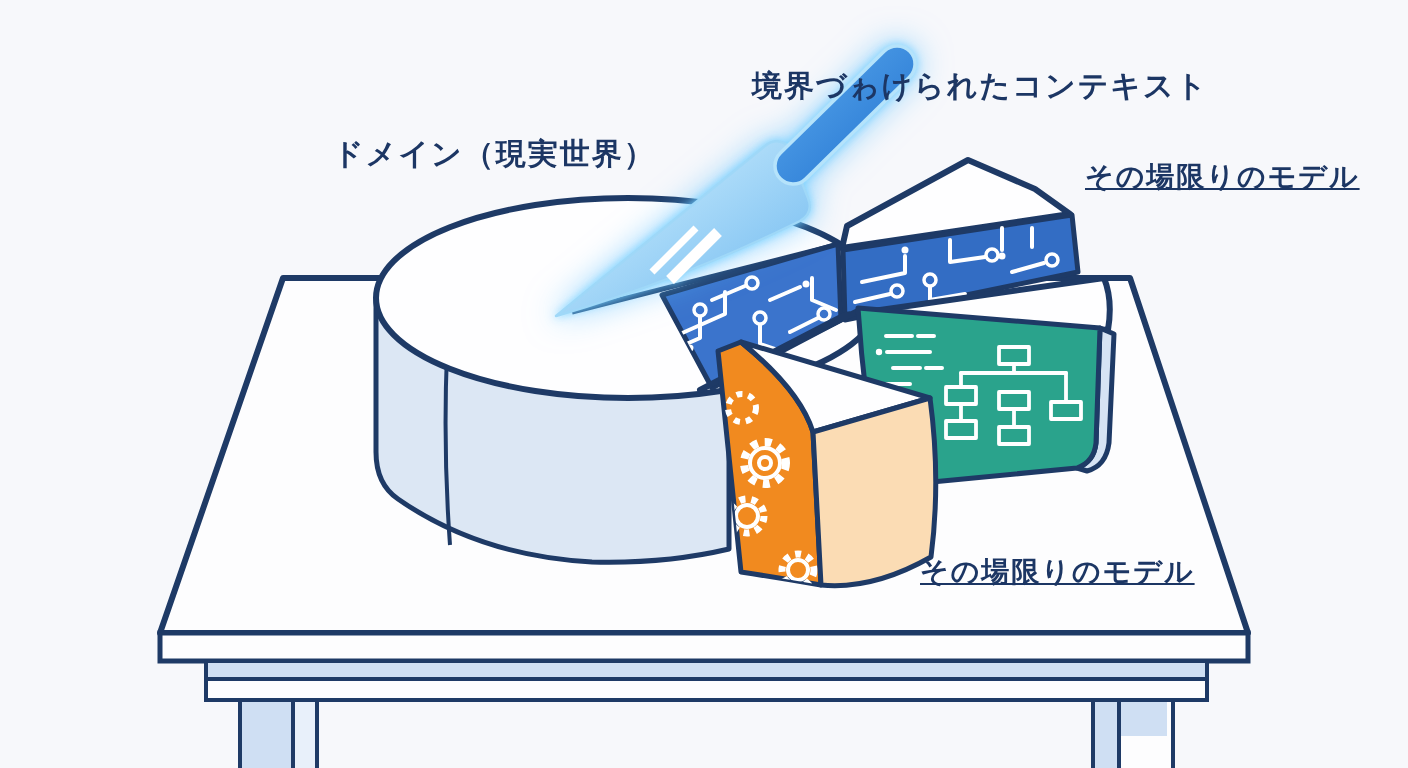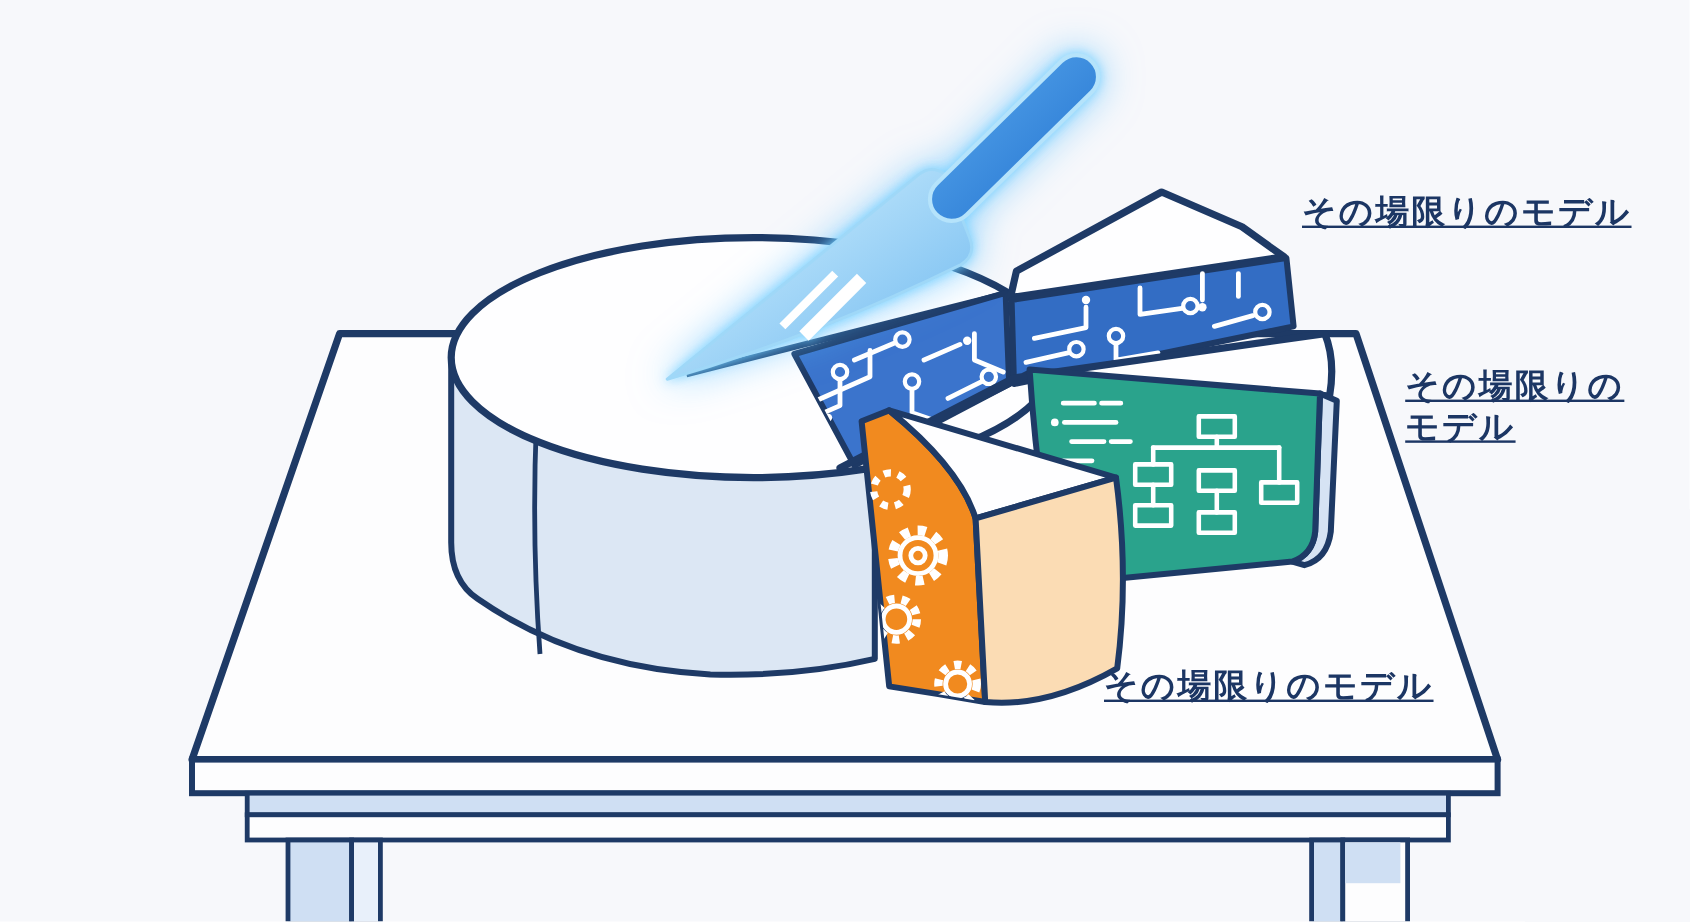--- a/index.html
+++ b/index.html
@@ -184,24 +184,22 @@
   </g>
 
   <g class="knife">
     <path d="M556,316 L765,146 Q776,137 787,145 L808,198 Q814,213 800,221 Q676,282 556,316 Z" fill="url(#bladeGrad)" stroke="#9fd8f8" stroke-width="2.5" stroke-linejoin="round"></path>
     <path d="M652,272 L696,228" stroke="#ffffff" stroke-width="7" fill="none"></path>
     <path d="M670,280 L718,232" stroke="#ffffff" stroke-width="11" fill="none"></path>
     <path d="M805.6,178.9 A18,18 0 0 1 780.4,153.1 L884.4,51.1 A18,18 0 0 1 909.6,76.9 Z" fill="url(#handleGrad)" stroke="#b5e3fb" stroke-width="3.5" stroke-linejoin="round"></path>
   </g>
 </svg>
 
-
+<div class="lbl lbl-big" style="left:752px;top:68px;">境界づゎけられたコンテキスト</div>
+
+<div class="lbl lbl-big" style="left:333px;top:136px;">ドメイン（現実世界）</div>
 
 <div class="lbl lbl-med" style="left:1085px;top:160px;">その場限りのモデル</div>
 
-<div class="lbl lbl-med" style="left:1171px;top:305px;">
-  <div>その場限りの</div>
-  <div>モデル</div>
+
+<div class="lbl lbl-med" style="left:920px;top:555px;">その場限りのモデル</div>
+
 </div>
 
-<div class="lbl lbl-med" style="left:920px;top:555px;">その場限りのモデル</div>
-
-</div>
-
 </body></html>

